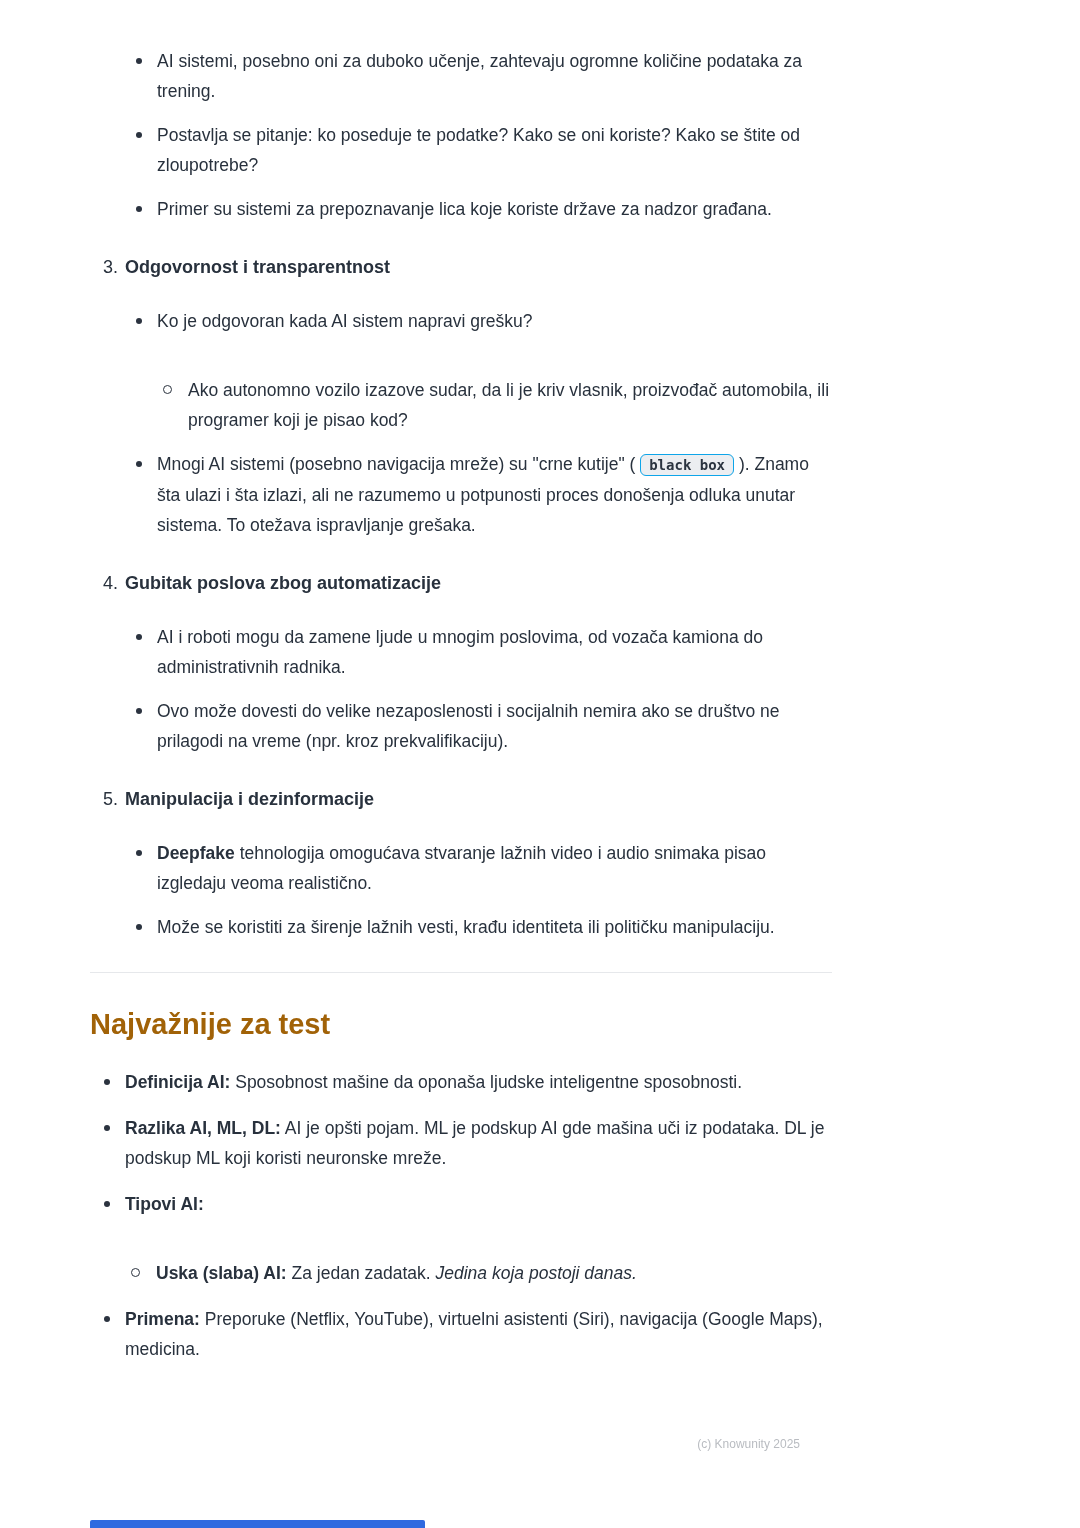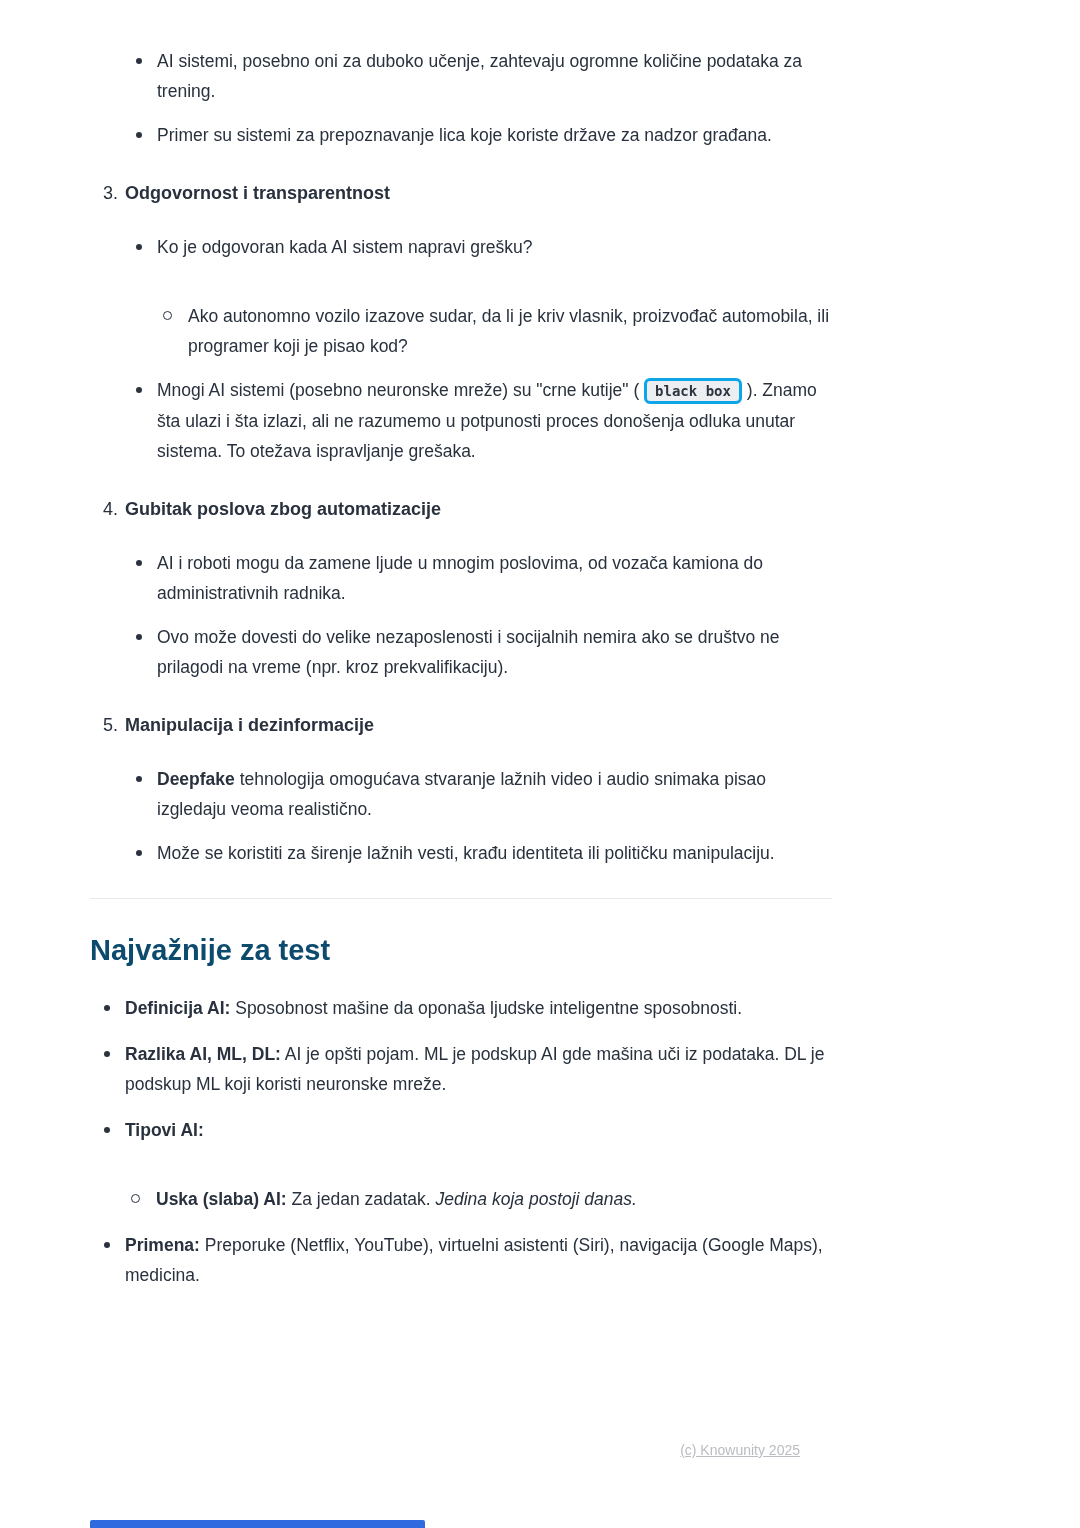--- a/index.html
+++ b/index.html
@@ -69,40 +69,40 @@
   .num-section .ntitle { font-weight:bold; }
 
   strong { font-weight:bold; }
   em { font-style:italic; }
 
   code.chip {
     font-family:"DejaVu Sans Mono","Liberation Mono",monospace;
     font-size:14px;
     font-weight:bold;
     background:#eceef1;
-    border:3px solid #0ea5e9;
+    border:1px solid #0ea5e9;
     border-radius:6px;
     padding:2px 8px;
     color:#2b3440;
     -webkit-box-decoration-break:clone;
     box-decoration-break:clone;
   }
 
   hr.rule {
     border:none;
     border-top:1px solid #e6e8eb;
     margin-top:30px;
   }
 
   h2.test-heading {
     margin:34px 0 26px;
     font-size:29px;
     line-height:34px;
     font-weight:bold;
-    color:#0c4a6e;
+    color:#a16207;
   }
 
   
   .tlist > li {
     position:relative;
     padding-left:35px;
     margin-bottom:16px;
   }
   .tlist > li::before {
     content:"";
@@ -122,66 +122,68 @@
   .scroll-thumb {
     position:absolute;
     left:984px; top:44px;
     width:27px; height:1446px;
     background:#e2e3e5;
     border-radius:3px;
   }
 
   .watermark {
     position:absolute;
-    right:68px; bottom:70px;
-    font-size:14px;
+    right:68px; bottom:77px;
+    font-size:12px;
     color:#b9bcc1;
     z-index:5;
-    text-decoration:underline;
   }
 
   .bottom-accent {
     position:absolute;
     left:90px; bottom:0;
     width:335px; height:8px;
     background:#2f6ae0;
     border-radius:2px 2px 0 0;
   }
 </style>
 </head>
 <body>
 
 <div class="page">
 
   <div class="content">
 
     <ul class="blist">
       <li>
         <span>AI sistemi, posebno oni za duboko učenje, zahtevaju ogromne količine podataka za trening.</span>
+      </li>
+      <li>
+        <span>Postavlja se pitanje: ko poseduje te podatke? Kako se oni koriste? Kako se štite od zloupotrebe?</span>
       </li>
       <li>
         <span>Primer su sistemi za prepoznavanje lica koje koriste države za nadzor građana.</span>
       </li>
     </ul>
 
     <div class="num-section">
       <span class="num">3.</span><span class="ntitle">Odgovornost i transparentnost</span>
     </div>
 
     <ul class="blist">
       <li>
         <span>Ko je odgovoran kada AI sistem napravi grešku?</span>
         <ul class="clist">
           <li>
             <span>Ako autonomno vozilo izazove sudar, da li je kriv vlasnik, proizvođač automobila, ili programer koji je pisao kod?</span>
           </li>
         </ul>
       </li>
       <li>
-        <span>Mnogi AI sistemi (posebno neuronske mreže) su "crne kutije" ( </span><code class="chip">black box</code><span> ). Znamo šta ulazi i šta izlazi, ali ne razumemo u potpunosti proces donošenja odluka unutar sistema. To otežava ispravljanje grešaka.</span>
+        <span>Mnogi AI sistemi (posebno navigacija mreže) su "crne kutije" ( </span><code class="chip">black box</code><span> ). Znamo šta ulazi i šta izlazi, ali ne razumemo u potpunosti proces donošenja odluka unutar sistema. To otežava ispravljanje grešaka.</span>
       </li>
     </ul>
 
     <div class="num-section">
       <span class="num">4.</span><span class="ntitle">Gubitak poslova zbog automatizacije</span>
     </div>
 
     <ul class="blist">
       <li>
         <span>AI i roboti mogu da zamene ljude u mnogim poslovima, od vozača kamiona do administrativnih radnika.</span>

